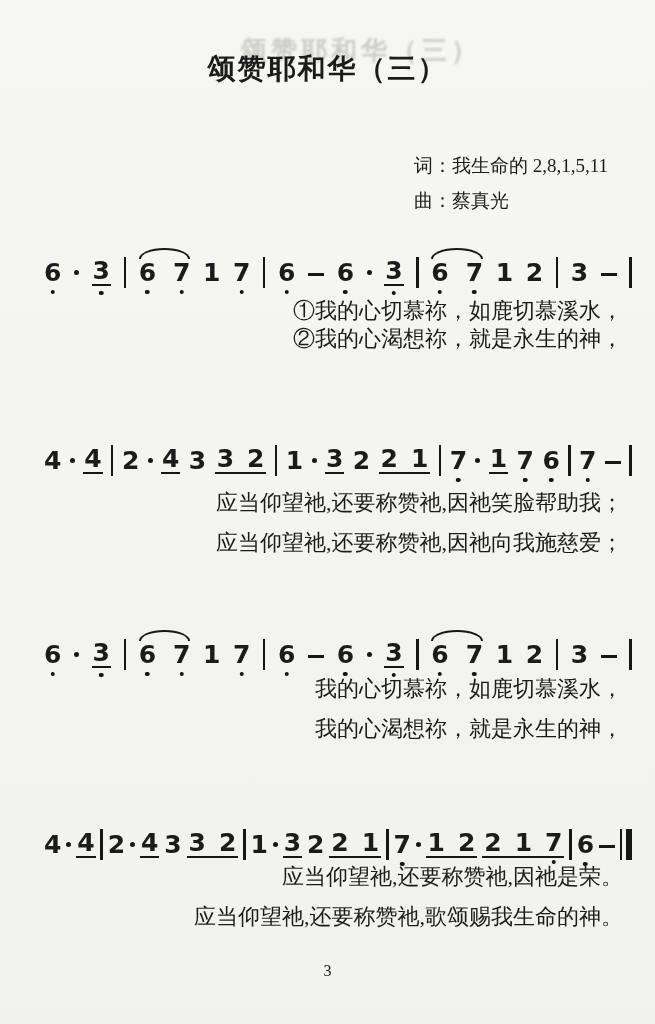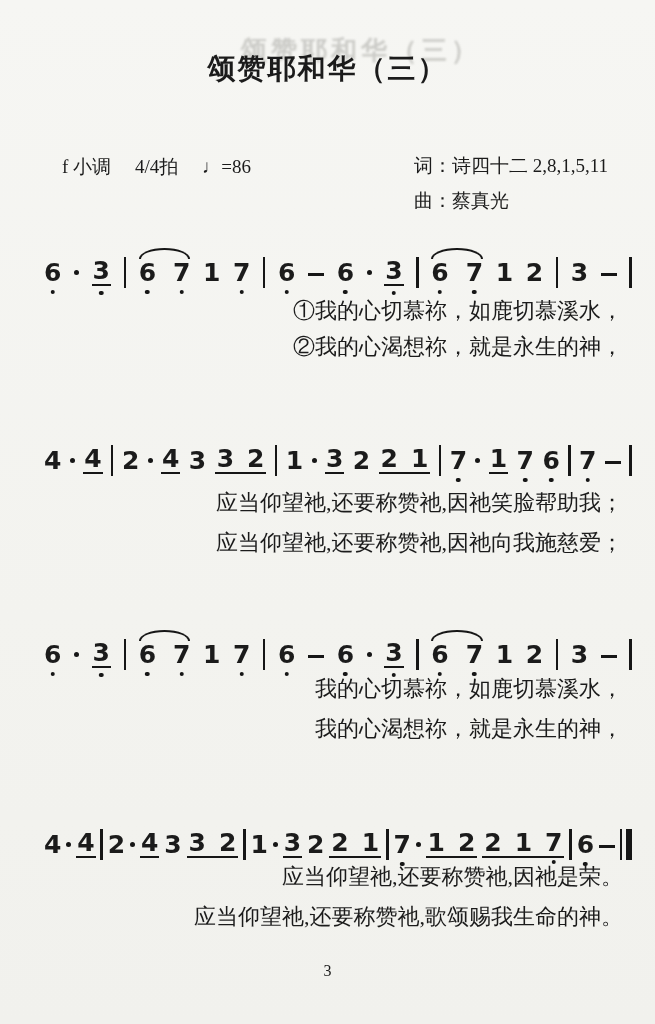--- a/index.html
+++ b/index.html
@@ -32,36 +32,33 @@
   .barline{width:2.5px;height:31px;background:#161616;margin-bottom:-2px;}
   .dashline{width:16px;height:3.5px;background:#161616;margin-bottom:10px;}
   .endbar{display:flex;gap:4px;margin-bottom:-2px;}
   .endbar i{display:block;height:31px;background:#161616;}
   .endbar .thin{width:2.5px;}
   .endbar .thick{width:5.5px;}
 
   .lyr{position:absolute;left:45px;width:578px;display:flex;justify-content:flex-end;
        font-size:22px;white-space:nowrap;}
   .m0{top:252px}.m1{top:440px}.m2{top:634px}.m3{top:824px}
-  .la{top:296px}.lb{top:332px}.lc{top:488px}.ld{top:528px}
+  .la{top:296px}.lb{top:324px}.lc{top:488px}.ld{top:528px}
   .le{top:674px}.lf{top:714px}.lg{top:862px}.lh{top:902px}
   .pagenum{position:absolute;top:962px;left:0;width:100%;text-align:center;font-size:16px;}
 </style>
 </head>
 <body>
 
 <div class="page">
   <div class="ghost">颂赞耶和华（三）</div>
   <h1 class="title">颂赞耶和华（三）</h1>
 
-  <div class="meta-left">
-    <span>f 小调</span><span>4/4拍</span><span>♩=86</span>
-  </div>
   <div class="meta-right">
-    <div>词：诗四十二 2,8,1,5,11</div>
+    <div>词：我生命的 2,8,1,5,11</div>
     <div>曲：蔡真光</div>
   </div>
 
   <div class="mline m0">
       <span class="note">6<i class="odot"></i></span>
       <span class="aug"></span>
       <span class="note u">3<i class="odot"></i></span>
       <span class="barline"></span>
       <span class="slur">
         <i class="arc"></i>

